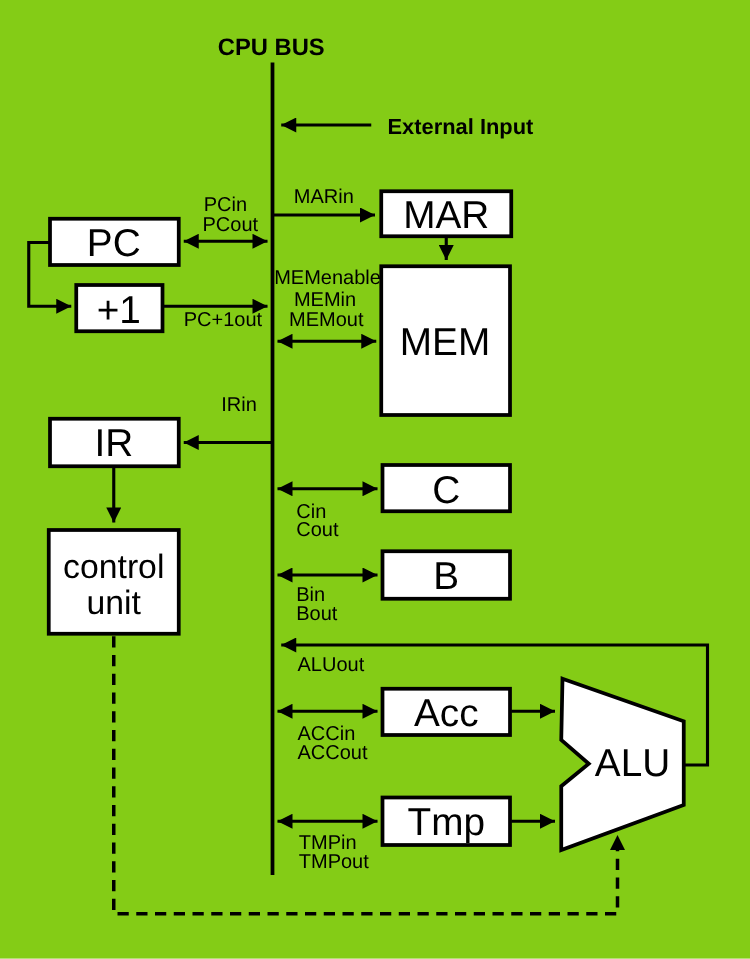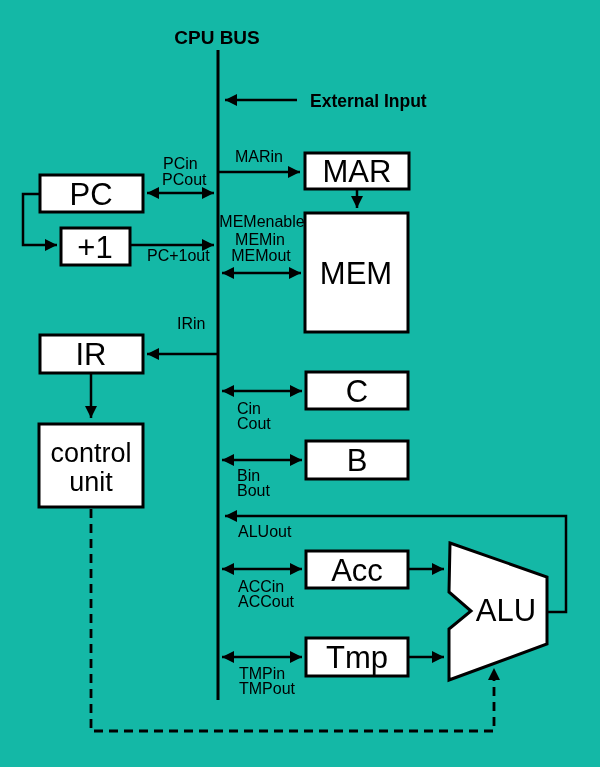--- a/index.html
+++ b/index.html
@@ -1,16 +1,16 @@
 <!DOCTYPE html>
 <html><head>
 <meta charset="utf-8">
 <style>
   html,body{margin:0;padding:0;background:#ffffff;}
-  .stage{position:relative;width:600px;height:767px;background:#14b8a6;overflow:hidden;
+  .stage{position:relative;width:600px;height:767px;background:#84cc16;overflow:hidden;
          font-family:"Liberation Sans",sans-serif;}
   svg{display:block;}
   .lbl{font-family:"Liberation Sans",sans-serif;font-size:16px;fill:#000000;}
   .lbl-bold{font-family:"Liberation Sans",sans-serif;font-size:19px;font-weight:bold;fill:#000000;}
   .lbl-bold-sm{font-family:"Liberation Sans",sans-serif;font-size:17.5px;font-weight:bold;fill:#000000;}
   .reg{font-family:"Liberation Sans",sans-serif;font-size:31px;fill:#000000;}
   .reg-sm{font-family:"Liberation Sans",sans-serif;font-size:27px;fill:#000000;}
   .box{fill:#ffffff;stroke:#000000;stroke-width:3;}
   .wire{stroke:#000000;stroke-width:2.5;fill:none;}
   .wire-thick{stroke:#000000;stroke-width:3;fill:none;}

